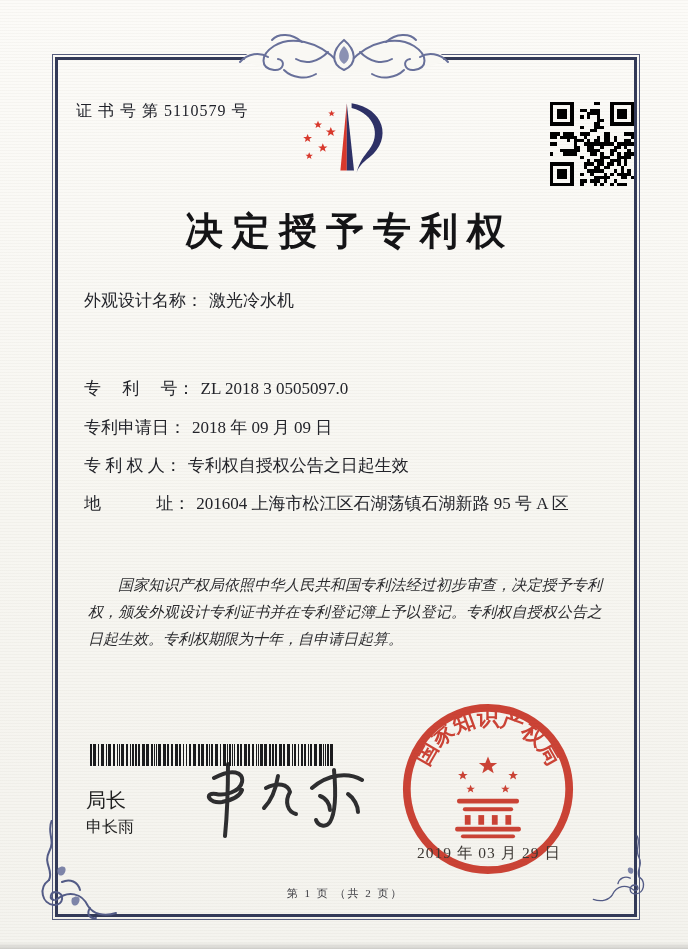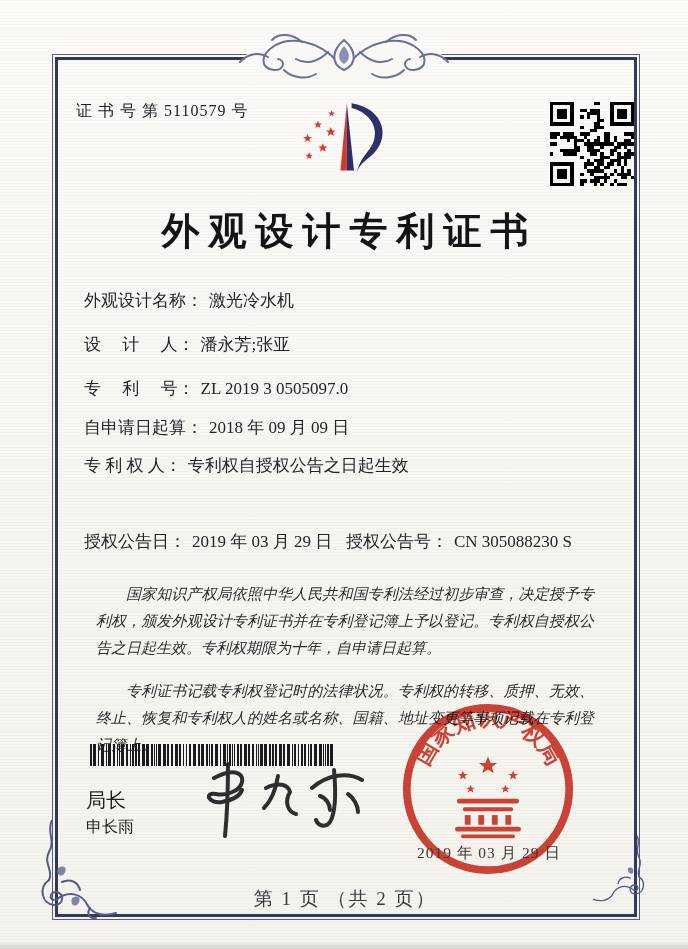--- a/index.html
+++ b/index.html
@@ -21,33 +21,33 @@
   .qr{position:absolute;left:550px;top:102px;width:84px;height:84px;}
   .title{position:absolute;left:52px;top:206px;width:586px;text-align:center;
     font-size:38px;font-weight:bold;letter-spacing:9px;color:#141416;text-indent:9px;}
   .field-row{position:absolute;left:84px;width:540px;font-size:17px;color:#23242a;white-space:nowrap;}
   .field-row .lbl{display:inline-block;}
   .field-row .val{display:inline-block;margin-left:6px;}
   .r1{top:289px}.r2{top:333px}.r3{top:377px}.r4{top:416px}.r5{top:454px}.r6{top:492px}.r7{top:530px}
   .pair2{position:absolute;left:262px;top:0;}
   .body-text{position:absolute;left:80px;top:565px;width:530px;
     font-size:15px;line-height:27px;color:#2b2b2e;font-style:italic;}
-  .body-text p{margin:16px;text-indent:2em;text-align:justify;}
+  .body-text p{margin:8px;text-indent:2em;text-align:justify;font-family:Liberation Mono, monospace;}
   .barcode{position:absolute;left:90px;top:744px;width:246px;height:22px;}
   .signer-title{position:absolute;left:86px;top:787px;font-size:20px;color:#222;
     font-family:"Liberation Sans","DejaVu Sans",sans-serif;}
   .signer-name{position:absolute;left:86px;top:817px;font-size:16px;color:#222;
     font-family:Liberation Sans, sans-serif;}
   .signature{position:absolute;left:192px;top:758px;width:180px;height:88px;}
   .seal{position:absolute;left:401px;top:702px;width:174px;height:174px;
     mix-blend-mode:multiply;opacity:.94;}
   .seal-date{position:absolute;left:417px;top:843px;font-size:15.5px;color:#3b3733;
     letter-spacing:1px;z-index:6;}
   .footer{position:absolute;left:52px;top:886px;width:586px;text-align:center;
-    font-size:19px;letter-spacing:2px;color:#3a3a40;}
+    font-size:11px;letter-spacing:2px;color:#3a3a40;}
   .orn-top{position:absolute;left:232px;top:28px;width:224px;height:58px;z-index:4;}
   .orn-bl{position:absolute;left:36px;top:820px;width:82px;height:100px;z-index:4;}
   .orn-br{position:absolute;left:592px;top:820px;width:56px;height:100px;z-index:4;transform:scaleX(-1);}
 </style>
 </head>
 <body>
 
 <div class="page">
 
   <svg class="orn-top" viewBox="0 0 224 58">
@@ -308,45 +308,40 @@
       <rect x="19" y="23" width="1" height="1"></rect>
       <rect x="9" y="24" width="1" height="1"></rect>
       <rect x="13" y="24" width="1" height="1"></rect>
       <rect x="15" y="24" width="1" height="1"></rect>
       <rect x="18" y="24" width="1" height="1"></rect>
       <rect x="20" y="24" width="1" height="1"></rect>
       <rect x="21" y="24" width="1" height="1"></rect>
       <rect x="22" y="24" width="1" height="1"></rect>
     </svg>
 
-  <div class="title">外观设计专利证书</div>
+  <div class="title">决定授予专利权</div>
 
   <div class="field-row r1">
     <span class="lbl">外观设计名称：</span><span class="val">激光冷水机</span>
   </div>
-  <div class="field-row r2">
-    <span class="lbl">设　 计　 人：</span><span class="val">潘永芳;张亚</span>
-  </div>
   <div class="field-row r3">
-    <span class="lbl">专　 利　 号：</span><span class="val">ZL 2019 3 0505097.0</span>
+    <span class="lbl">专　 利　 号：</span><span class="val">ZL 2018 3 0505097.0</span>
   </div>
   <div class="field-row r4">
-    <span class="lbl">自申请日起算：</span><span class="val">2018 年 09 月 09 日</span>
+    <span class="lbl">专利申请日：</span><span class="val">2018 年 09 月 09 日</span>
   </div>
   <div class="field-row r5">
     <span class="lbl">专 利 权 人：</span><span class="val">专利权自授权公告之日起生效</span>
   </div>
-  <div class="field-row r7">
-    <span><span class="lbl">授权公告日：</span><span class="val">2019 年 03 月 29 日</span></span>
-    <span class="pair2"><span class="lbl">授权公告号：</span><span class="val">CN 305088230 S</span></span>
+  <div class="field-row r6">
+    <span class="lbl">地　　　 址：</span><span class="val">201604 上海市松江区石湖荡镇石湖新路 95 号 A 区</span>
   </div>
 
   <div class="body-text">
     <p>国家知识产权局依照中华人民共和国专利法经过初步审查，决定授予专利权，颁发外观设计专利证书并在专利登记簿上予以登记。专利权自授权公告之日起生效。专利权期限为十年，自申请日起算。</p>
-    <p>专利证书记载专利权登记时的法律状况。专利权的转移、质押、无效、终止、恢复和专利权人的姓名或名称、国籍、地址变更等事项记载在专利登记簿上。</p>
   </div>
 
   <svg class="barcode" id="barcode" viewBox="0 0 246 22" preserveAspectRatio="none">
       <rect x="0" y="0" width="2" height="22" fill="#1b1b1d"></rect>
       <rect x="3" y="0" width="3" height="22" fill="#1b1b1d"></rect>
       <rect x="8" y="0" width="1" height="22" fill="#1b1b1d"></rect>
       <rect x="11" y="0" width="3" height="22" fill="#1b1b1d"></rect>
       <rect x="16" y="0" width="1" height="22" fill="#1b1b1d"></rect>
       <rect x="18" y="0" width="3" height="22" fill="#1b1b1d"></rect>
       <rect x="23" y="0" width="2" height="22" fill="#1b1b1d"></rect>

